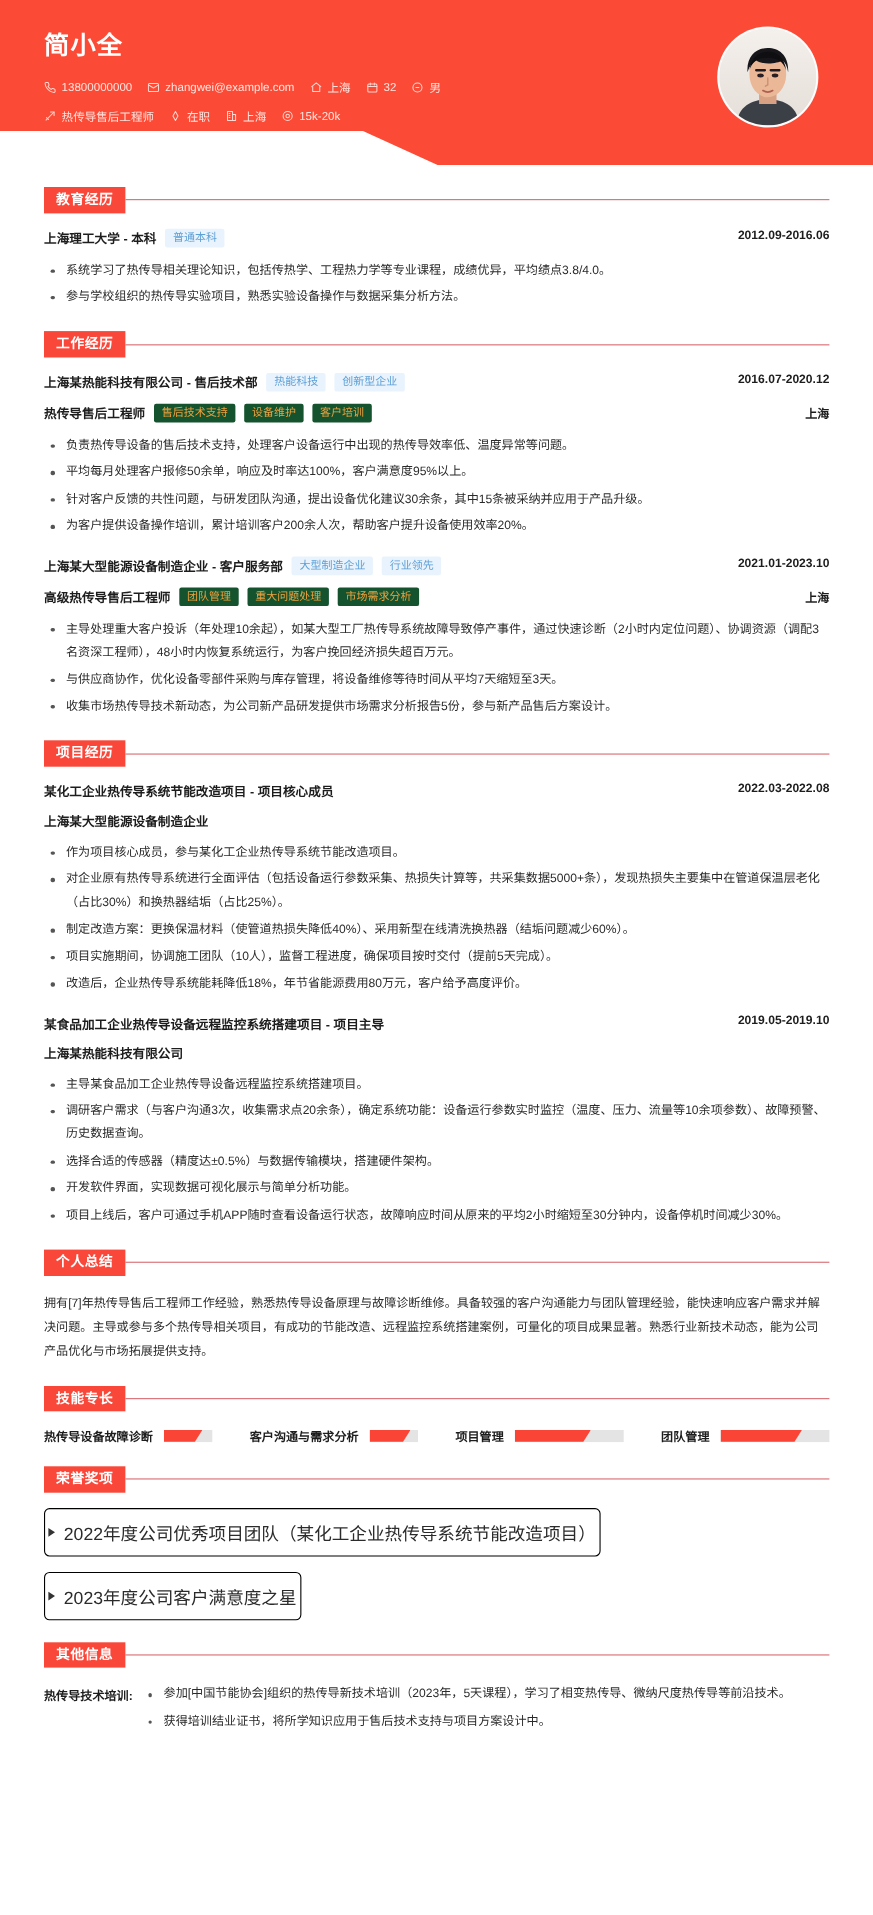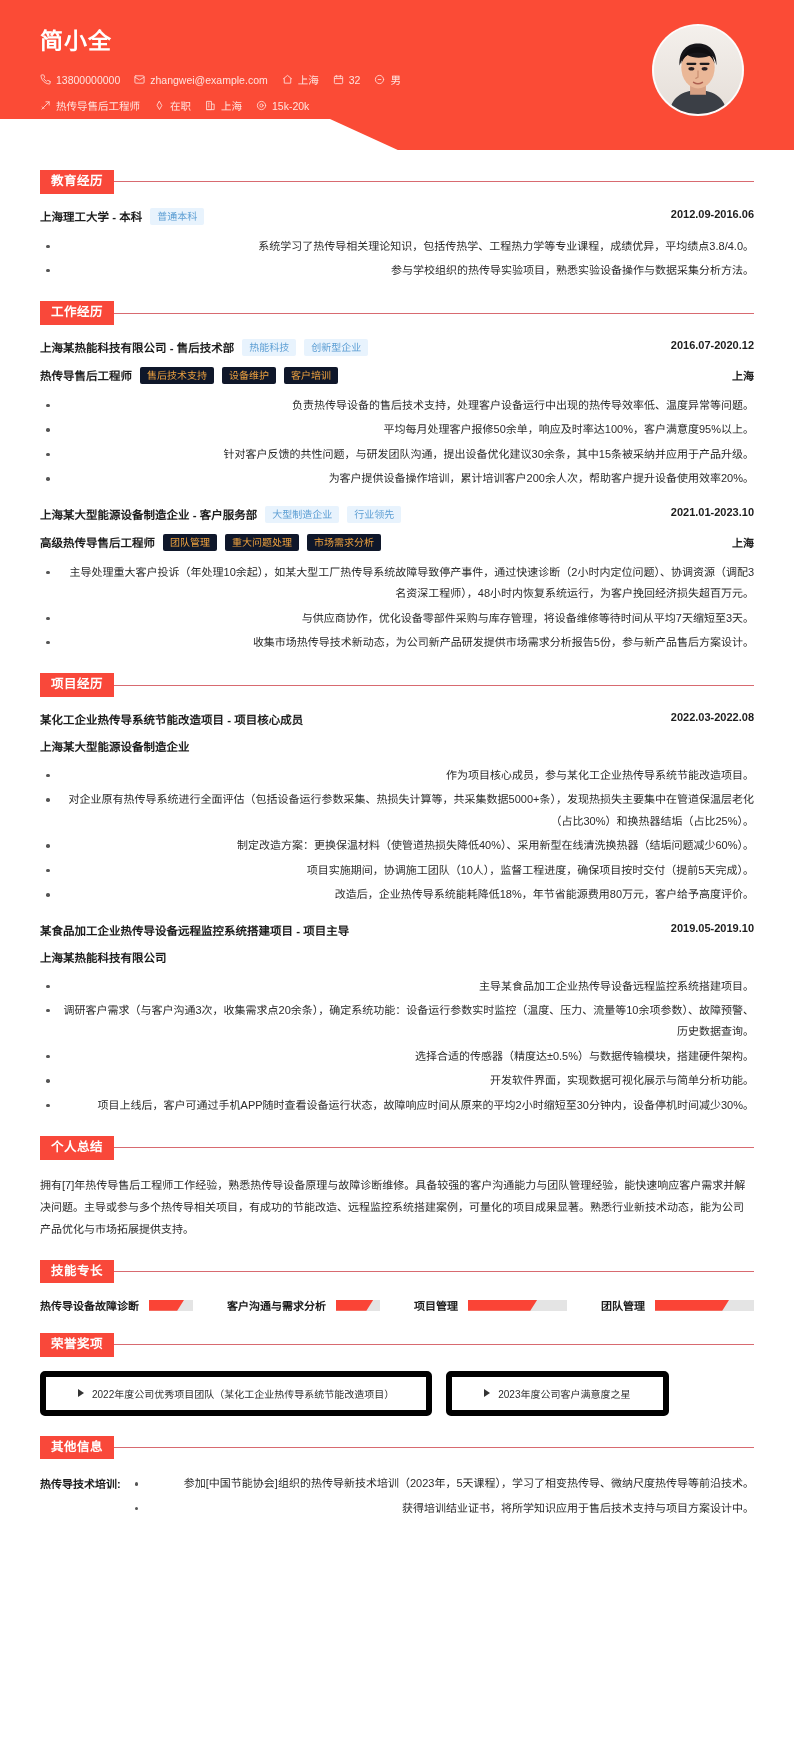--- a/index.html
+++ b/index.html
@@ -139,21 +139,21 @@
     background: #e8f3fd;
     color: #5e9fd4;
     font-size: 10px;
     padding: 3px 7px;
     line-height: 1.1;
     border-radius: 2px;
     white-space: nowrap;
   }
   .tag-orange {
     display: inline-block;
-    background: #0f172a;
+    background: #14532d;
     color: #eea23f;
     font-size: 10px;
     padding: 3px 7px;
     line-height: 1.1;
     border-radius: 2px;
     white-space: nowrap;
   }
   .sub-line {
     font-size: 11.5px;
     font-weight: bold;
@@ -162,21 +162,20 @@
   }
 
   ul.bullets { list-style: none; margin: 0 0 0 4px; padding: 0; }
   ul.bullets li {
     position: relative;
     padding-left: 16px;
     font-size: 11px;
     line-height: 1.95;
     color: #2b2b2b;
     margin-bottom: 3px;
-    text-align: right;
   }
   ul.bullets li::before {
     content: "";
     position: absolute;
     left: 2px; top: 9px;
     width: 3.5px; height: 3.5px;
     border-radius: 50%;
     background: #555;
   }
 
@@ -224,24 +223,24 @@
   .honor-row {
     display: flex;
     flex-wrap: wrap;
     gap: 14px;
     margin-top: 2px;
   }
   .honor-chip {
     display: inline-flex;
     align-items: center;
     gap: 8px;
-    border: 6px solid #000000;
+    border: 1px solid #000000;
     border-radius: 5px;
-    padding: 9px 32px;
-    font-size: 10px;
+    padding: 9px 3px;
+    font-size: 16px;
     color: #2b2b2b;
     background: #fff;
   }
   .honor-chip .tri {
     width: 0; height: 0;
     border-left: 6px solid #333;
     border-top: 4px solid transparent;
     border-bottom: 4px solid transparent;
     flex: 0 0 auto;
   }

